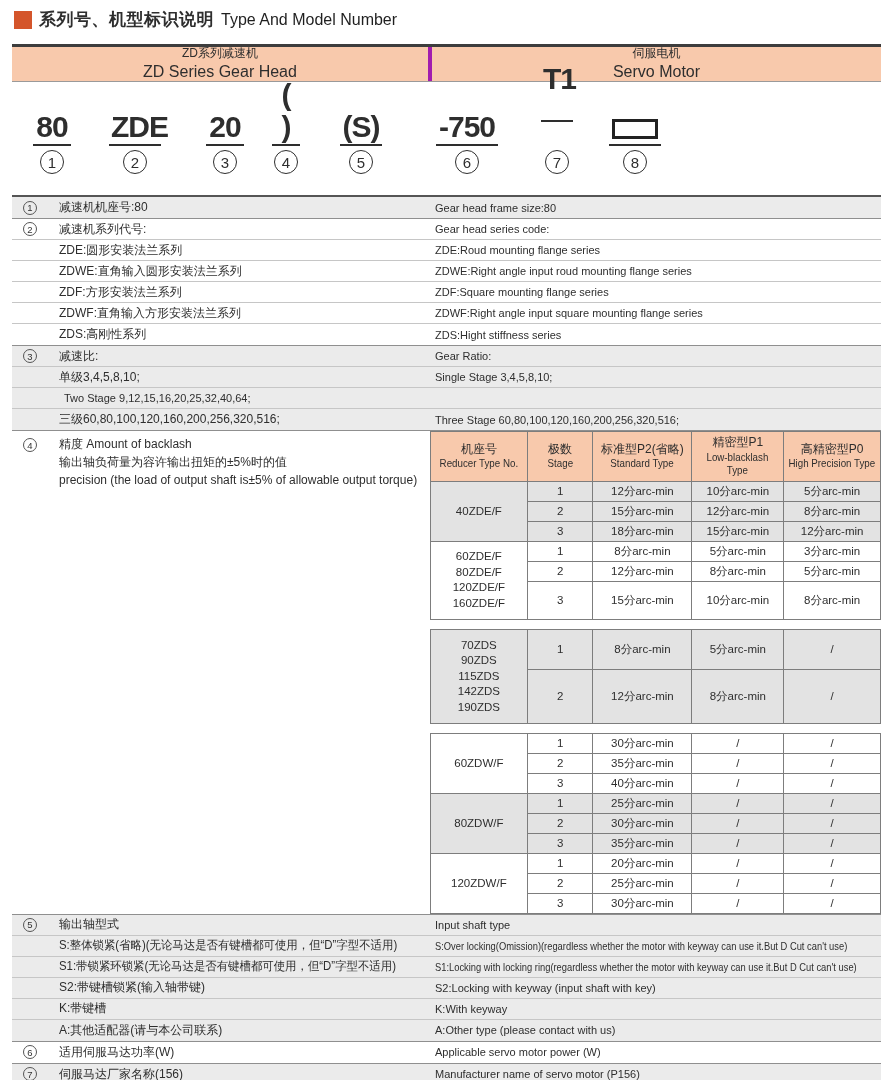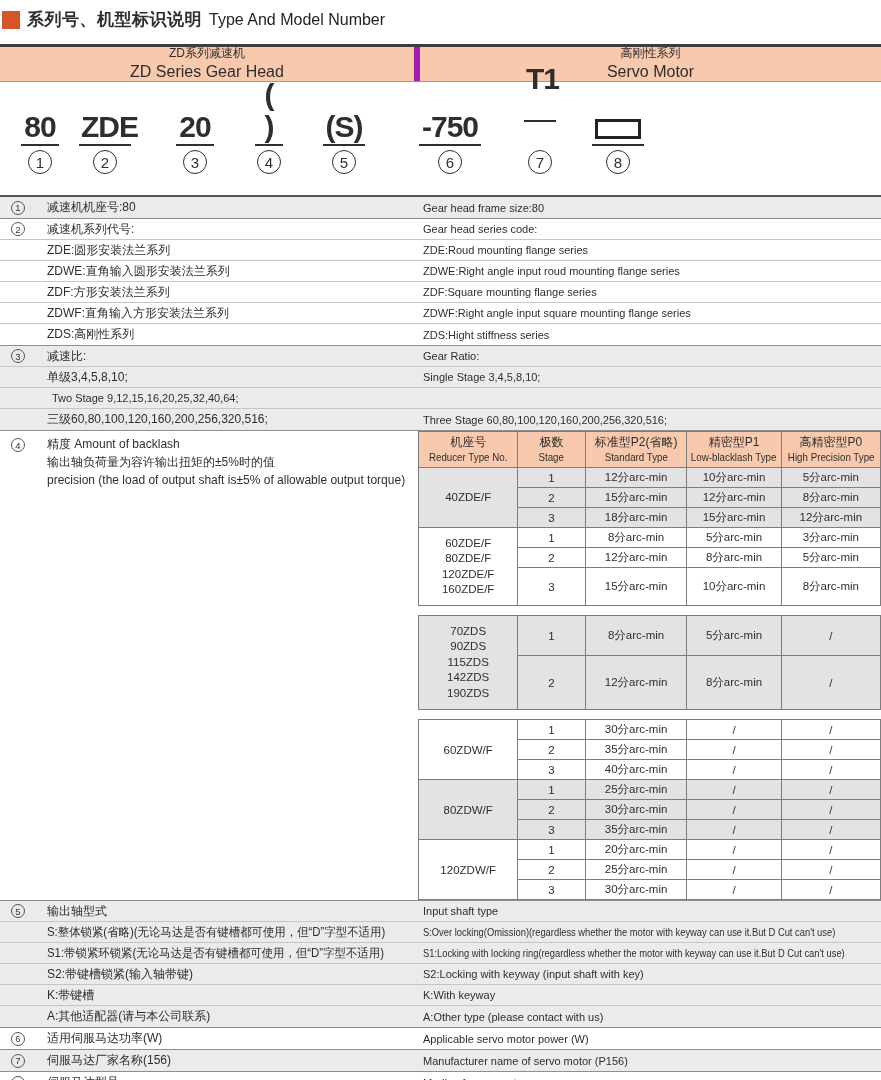--- a/index.html
+++ b/index.html
@@ -1,43 +1,43 @@
 <!DOCTYPE html>
 <html><head>
 <meta charset="utf-8">
 <style>
   * { box-sizing: border-box; margin: 0; padding: 0; }
   html,body { width:881px; background:#fff; }
   body { font-family:"Liberation Sans", sans-serif; color:#2e2e2e; overflow:hidden; }
-  .page { width:881px; height:1080px; position:relative; }
+  .page { width:881px; height:1080px; position:relative;padding-left:12px; }
 
   
   .title-row { display:flex; align-items:center; gap:7px; padding:8px 0 0 2px; }
   .title-sq { width:18px; height:18px; background:#d4552b; flex:0 0 18px; }
   .title-zh { font-size:17px; font-weight:bold; letter-spacing:0.5px; }
   .title-en { font-size:16px; color:#1f1f1f; }
 
   
   .header-bar { margin-top:13px; height:38px; background:#f8c9ac; border-top:3px solid #3d3d3d;
                 border-bottom:1px solid #9a9a9a; display:flex; }
   .hb-cell { display:flex; flex-direction:column; align-items:center; justify-content:center; line-height:1.35; }
-  .hb-left { width:420px; border-right:6px solid #a21caf; }
+  .hb-left { width:420px; border-right:4px solid #a21caf; }
   .hb-right { flex:1; }
   .hb-zh { font-size:12px; }
   .hb-en { font-size:16px; }
 
   
   .model-row { display:flex; align-items:flex-end; padding:12px 0 0 21px; height:92px; }
   .token { display:flex; flex-direction:column; align-items:stretch; }
   .tok-text { font-size:30px; font-weight:700; line-height:1.05; text-align:center; letter-spacing:-1px; padding:0 2px; }
   .tok-box { width:46px; height:20px; border:3px solid #222; margin:11px auto 3px auto; }
   .tok-line { height:2px; background:#2e2e2e; margin-top:2px; }
   .tok-circ { width:24px; height:24px; border:1.5px solid #2e2e2e; border-radius:50%; margin:4px auto 0 auto;
               display:flex; align-items:center; justify-content:center; font-size:15px; }
-  .t1{width:38px;margin-right:20px;} .t2{width:52px;margin-right:45px;} .t3{width:38px;margin-right:41px;}
+  .t1{width:38px;margin-right:38px;} .t2{width:52px;margin-right:45px;} .t3{width:38px;margin-right:28px;}
   .t4{width:28px;margin-right:40px;} .t5{width:42px;margin-right:54px;} .t6{width:62px;margin-right:43px;}
   .t7{width:32px;margin-right:36px;gap:24px;} .t8{width:52px;}
 
   
   .mtable { margin-top:21px; border-top:2px solid #555; border-bottom:3px solid #2c2c2c; }
   .sec { border-bottom:1px solid #8f8f8f; }
   .sec:last-child { border-bottom:none; }
   .sec.shaded { background:#ebebeb; }
   .mrow { display:flex; align-items:center; min-height:21px; border-bottom:1px solid #c6c6c6; }
   .sec .mrow:last-child { border-bottom:none; }
@@ -79,21 +79,21 @@
     <span class="title-zh">系列号、机型标识说明</span>
     <span class="title-en">Type And Model Number</span>
   </div>
 
   <div class="header-bar">
     <div class="hb-cell hb-left">
       <span class="hb-zh">ZD系列减速机</span>
       <span class="hb-en">ZD  Series Gear Head</span>
     </div>
     <div class="hb-cell hb-right">
-      <span class="hb-zh">高刚性系列</span>
+      <span class="hb-zh">伺服电机</span>
       <span class="hb-en">Servo Motor</span>
     </div>
   </div>
 
   <div class="model-row">
     <div class="token t1">
       <span class="tok-text">80</span>
       <span class="tok-line"></span>
       <span class="tok-circ">1</span>
     </div>

